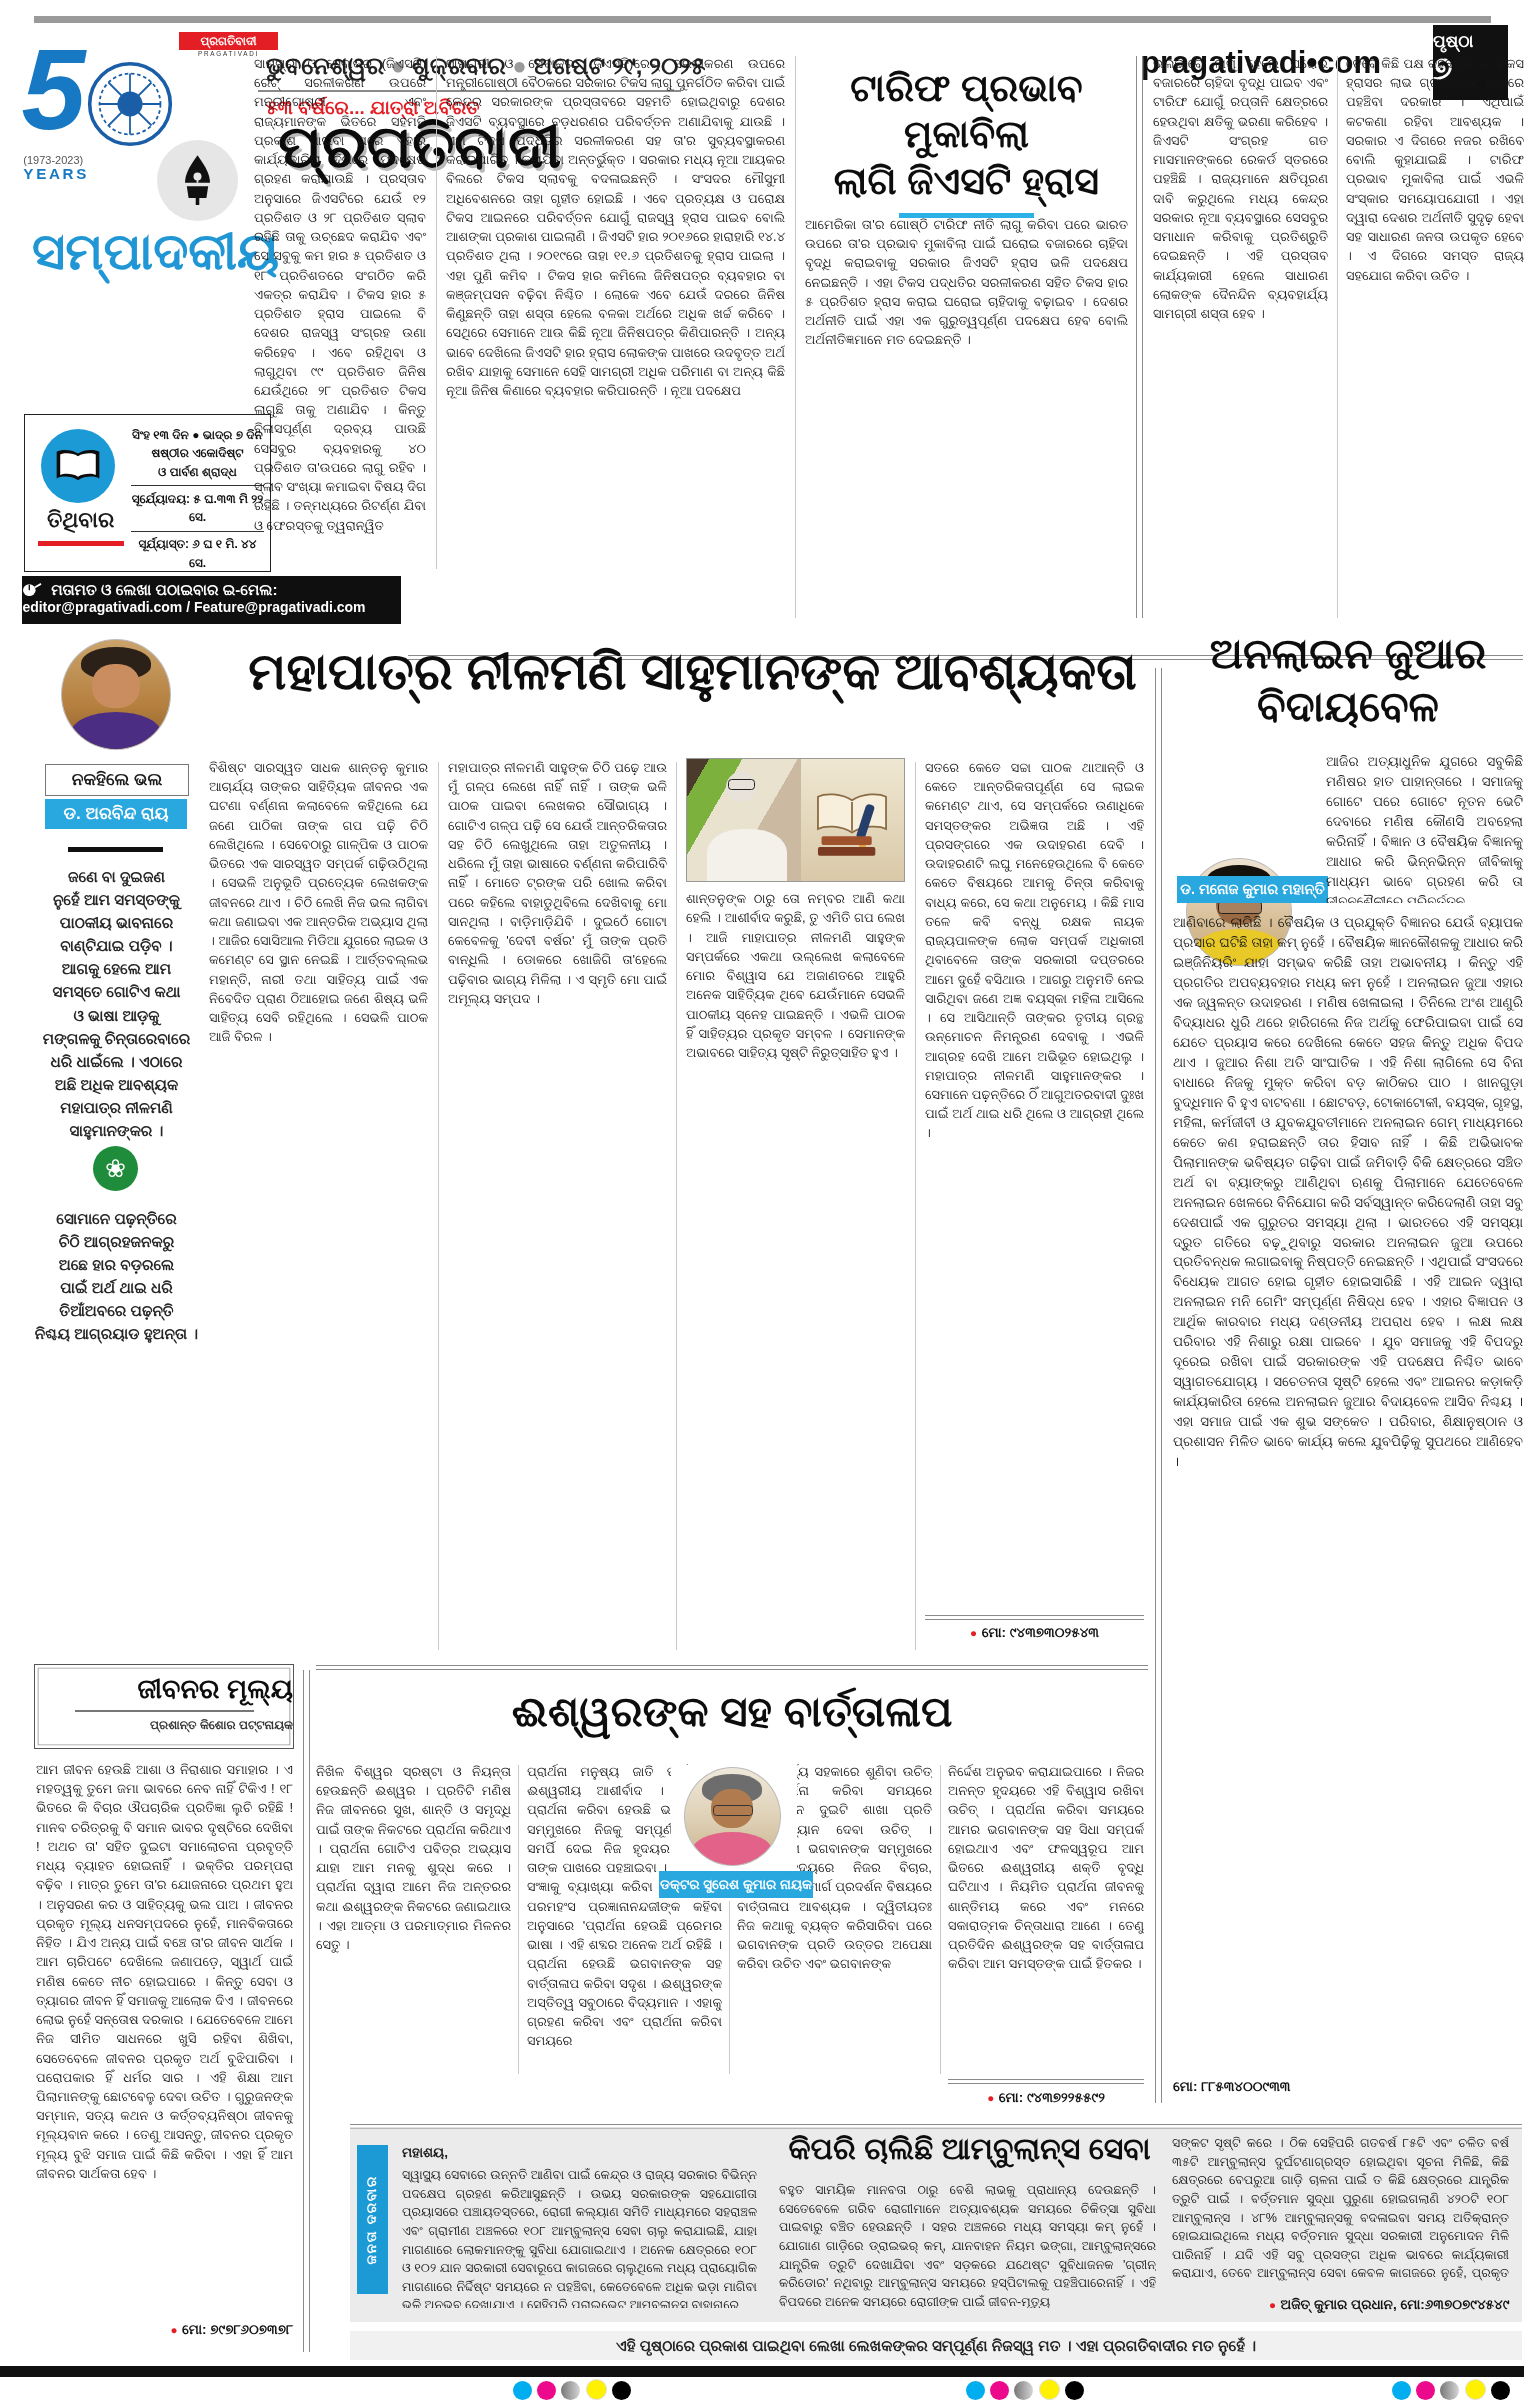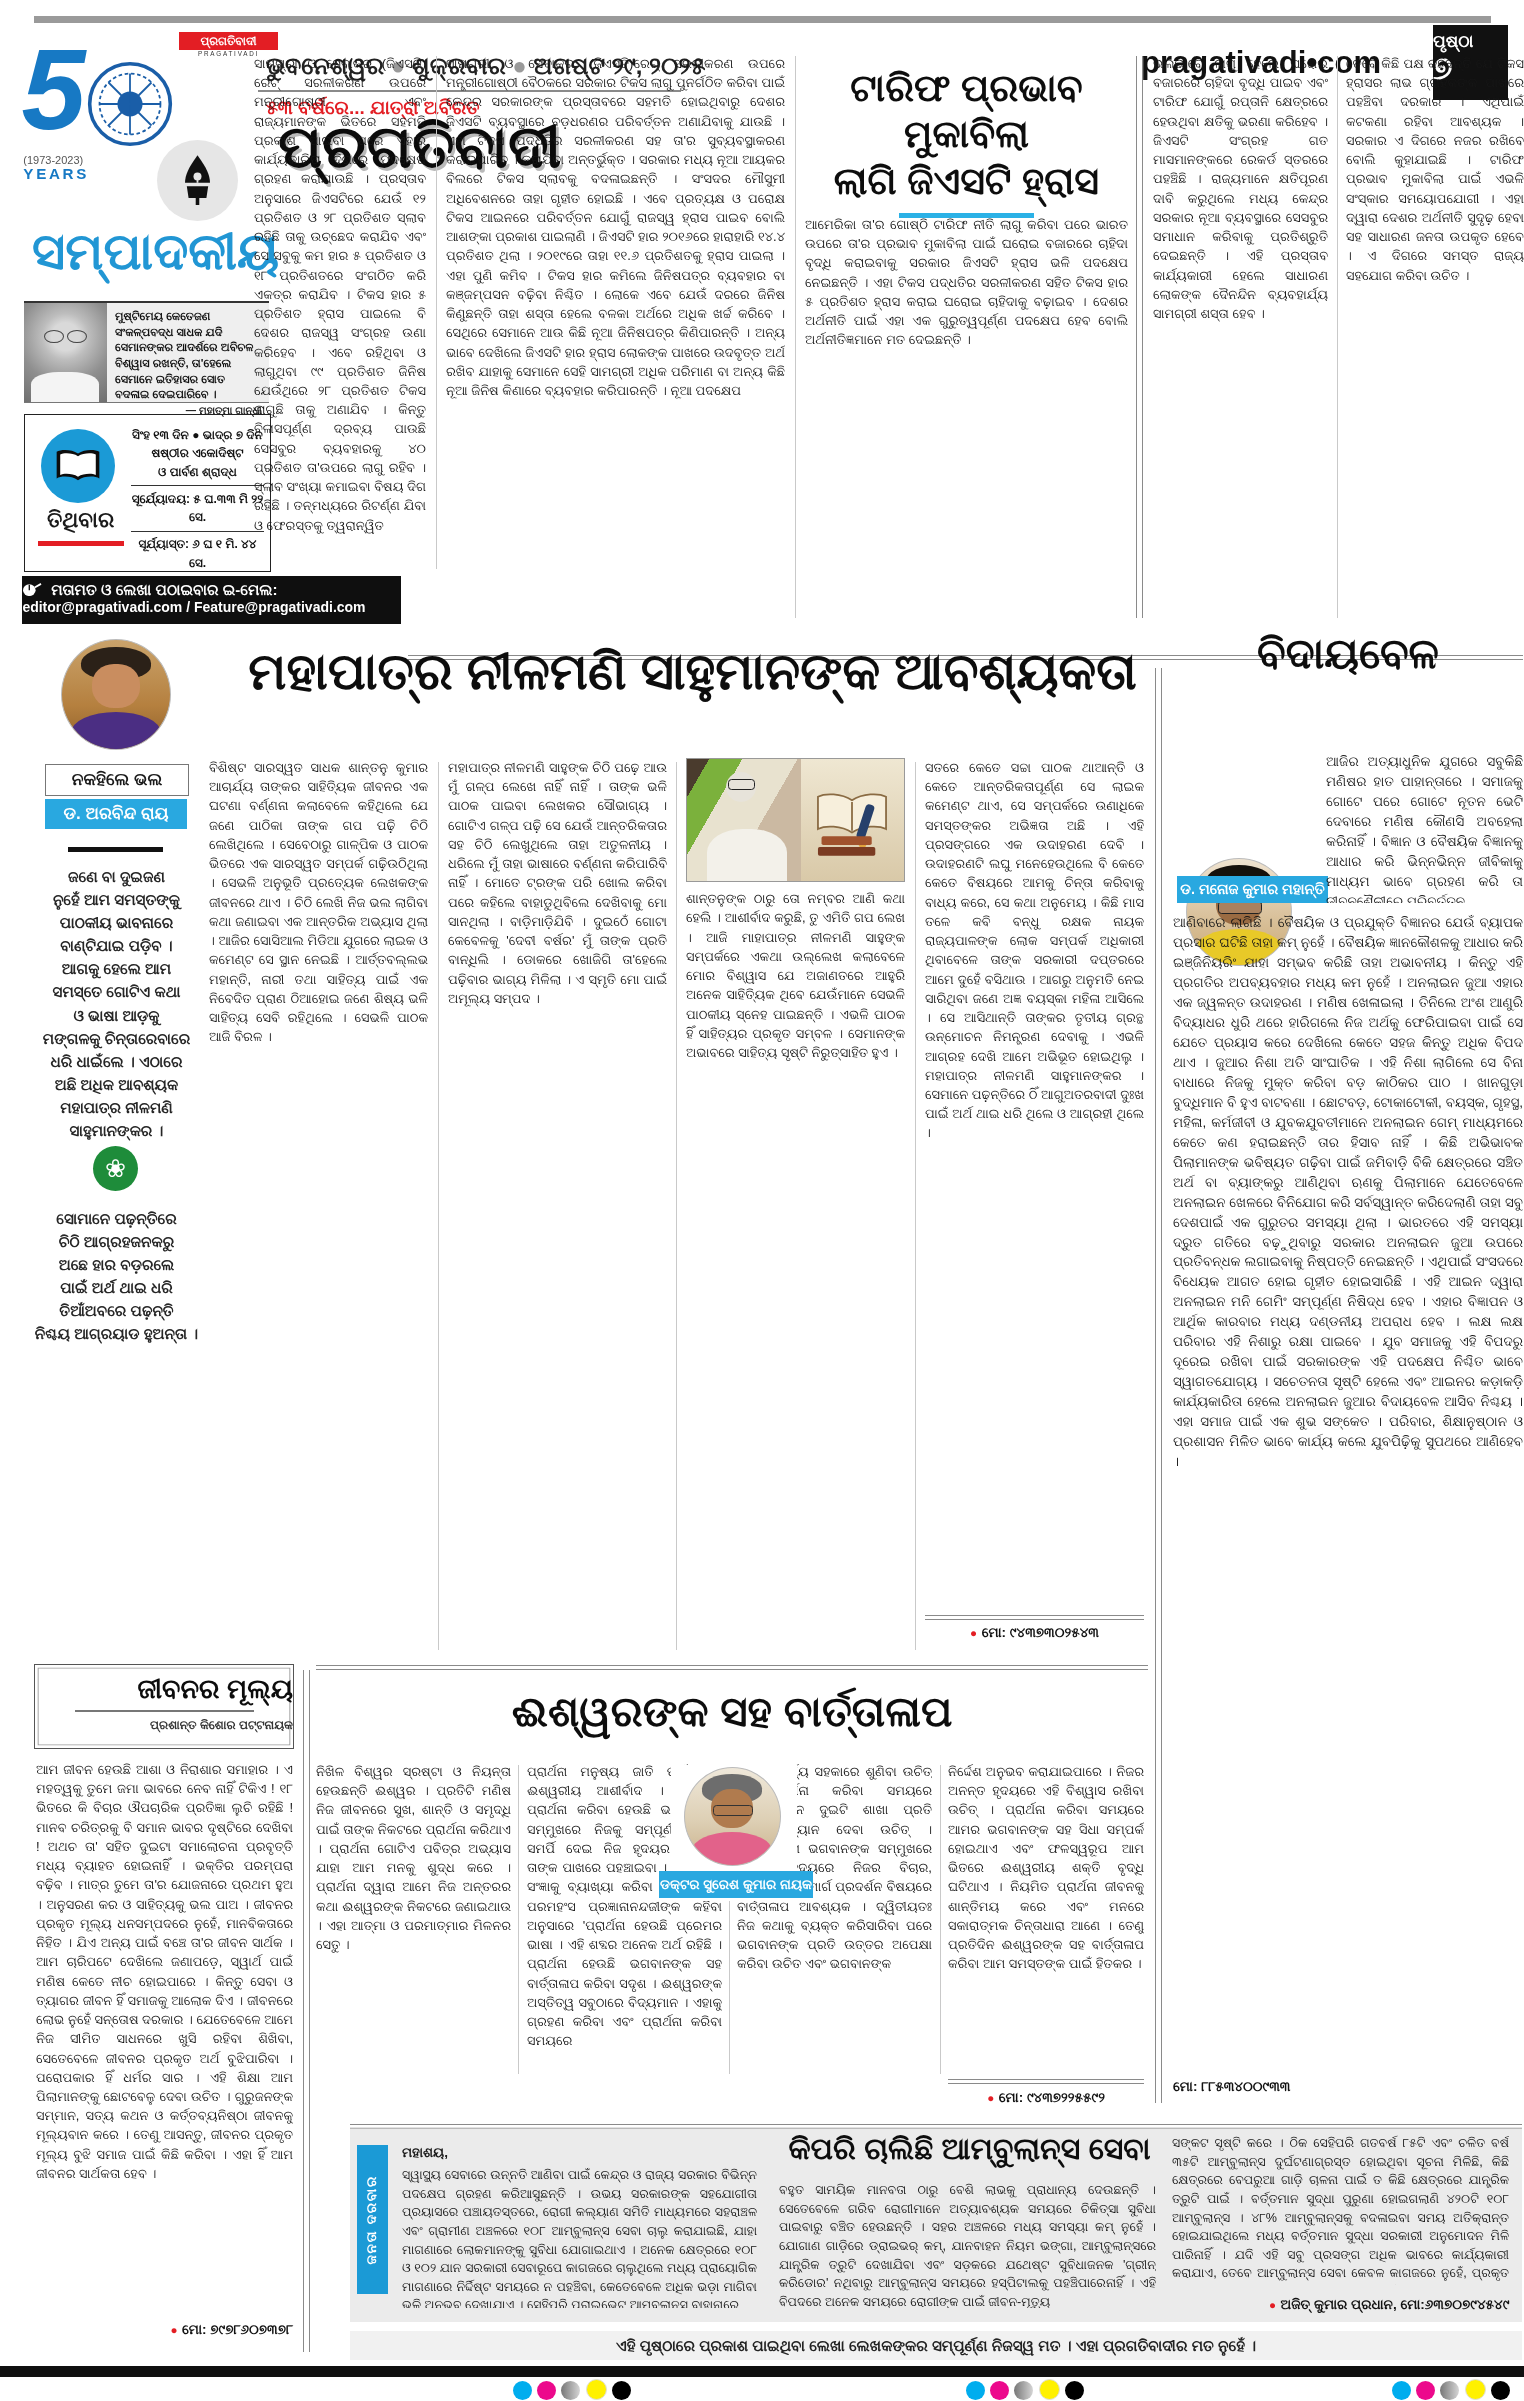--- a/index.html
+++ b/index.html
@@ -75,32 +75,20 @@
   <div class="abs" style="left:157px;top:140px;width:81px;height:81px;border-radius:50%;background:#e6e6e6;display:flex;align-items:center;justify-content:center;">
     <svg width="41" height="56" viewBox="0 0 46 62">
       <path d="M23 2 C13 16 9 24 9 33 L37 33 C37 24 33 16 23 2 Z" fill="#111"></path>
       <circle cx="23" cy="26" r="4.5" fill="#e6e6e6"></circle>
       <line x1="23" y1="30" x2="23" y2="33" stroke="#e6e6e6" stroke-width="2"></line>
       <path d="M11 37 L35 37 L33 50 L25 50 L25 58 L21 58 L21 50 L13 50 Z" fill="#111"></path>
     </svg>
   </div>
   <div class="abs" style="left:32px;top:222px;width:269px;font-weight:900;font-size:51px;color:#2196d4;">ସମ୍ପାଦକୀୟ</div>
 
-  <div class="abs" style="left:24px;top:301px;width:245px;height:99px;background:#efefef;border-top:2.7px solid #333;border-bottom:1.8px solid #777;display:flex;">
-    <div style="width:83px;height:100%;background:
-        radial-gradient(circle at 50% 34%, #d9d9d9 0 18%, #bdbdbd 30%, #8f8f8f 60%, #6f6f6f 100%);position:relative;flex:none;">
-      <div style="position:absolute;top:27px;left:20px;width:18px;height:10.8px;border:1.8px solid #444;border-radius:50%;"></div>
-      <div style="position:absolute;top:27px;left:43px;width:18px;height:10.8px;border:1.8px solid #444;border-radius:50%;"></div>
-      <div style="position:absolute;bottom:0;left:7.2px;width:68px;height:30.5px;border-radius:40% 40% 0 0;background:#f4f4f4;"></div>
-    </div>
-    <div style="padding:6.3px 7.2px 3.6px 8px;">
-      <div style="font-weight:700;font-size:11.3px;line-height:1.38;color:#111;">ମୁଷ୍ଟିମେୟ କେତେଜଣ ସଂକଳ୍ପବଦ୍ଧ ସାଧକ ଯଦି ସେମାନଙ୍କର ଆଦର୍ଶରେ ଅବିଚଳ ବିଶ୍ୱାସ ରଖନ୍ତି, ତା'ହେଲେ ସେମାନେ ଇତିହାସର ସୋତ ବଦଳାଇ ଦେଇପାରିବେ ।</div>
-      <div style="font-weight:700;font-size:10.3px;text-align:right;color:#222;margin-top:1.8px;">— ମହାତ୍ମା ଗାନ୍ଧୀ</div>
-    </div>
-  </div>
 
   <div class="abs" style="left:24px;top:414px;width:245px;height:156px;border:1.8px solid #222;">
     <div style="position:absolute;left:16px;top:14.4px;width:74px;height:74px;border-radius:50%;background:#1b9ad6;display:flex;align-items:center;justify-content:center;">
       <svg width="48" height="36" viewBox="0 0 54 40">
         <path d="M27 6 C20 1 8 1 3 4 L3 34 C8 31 20 31 27 36 C34 31 46 31 51 34 L51 4 C46 1 34 1 27 6 Z" fill="#0d0d0d"></path>
         <path d="M27 9 C21 5 11 5 7 7 L7 30 C11 28 21 28 27 32 Z" fill="#fff"></path>
         <path d="M27 9 C33 5 43 5 47 7 L47 30 C43 28 33 28 27 32 Z" fill="#fff"></path>
       </svg>
     </div>
     <div style="position:absolute;left:12.6px;top:93px;width:86px;text-align:center;font-weight:900;font-size:21.5px;">ତିଥିବାର</div>
@@ -205,20 +193,21 @@
   <div class="vline" style="left:915px;top:762px;height:888px;"></div>
   <div class="abs just body-txt" style="left:925px;top:758px;width:219px;height:852px;">ସତରେ କେତେ ସଚ୍ଚା ପାଠକ ଥାଆନ୍ତି ଓ କେତେ ଆନ୍ତରିକତାପୂର୍ଣ୍ଣ ସେ ଲାଇକ କମେଣ୍ଟ ଥାଏ, ସେ ସମ୍ପର୍କରେ ଉଣାଧିକେ ସମସ୍ତଙ୍କର ଅଭିଜ୍ଞତା ଅଛି । ଏହି ପ୍ରସଙ୍ଗରେ ଏକ ଉଦାହରଣ ଦେବି । ଉଦାହରଣଟି ଲଘୁ ମନେହେଉଥିଲେ ବି କେତେ କେତେ ବିଷୟରେ ଆମକୁ ଚିନ୍ତା କରିବାକୁ ବାଧ୍ୟ କରେ, ସେ କଥା ଅନୁମେୟ । କିଛି ମାସ ତଳେ କବି ବନ୍ଧୁ ରକ୍ଷକ ନାୟକ ରାଜ୍ୟପାଳଙ୍କ ଲୋକ ସମ୍ପର୍କ ଅଧିକାରୀ ଥିବାବେଳେ ତାଙ୍କ ସରକାରୀ ଦପ୍ତରରେ ଆମେ ଦୁହେଁ ବସିଥାଉ । ଆଗରୁ ଅନୁମତି ନେଇ ସାରିଥିବା ଜଣେ ଅଜ୍ଞ ବୟସ୍କା ମହିଳା ଆସିଲେ । ସେ ଆସିଥାନ୍ତି ତାଙ୍କର ତୃତୀୟ ଗ୍ରନ୍ଥ ଉନ୍ମୋଚନ ନିମନ୍ତ୍ରଣ ଦେବାକୁ । ଏଭଳି ଆଗ୍ରହ ଦେଖି ଆମେ ଅଭିଭୂତ ହୋଇଥିଲୁ । ମହାପାତ୍ର ନୀଳମଣି ସାହୁମାନଙ୍କର । ସେମାନେ ପଢ଼ନ୍ତିରେ ଠିଁ ଆଗୁଅତରବାଦୀ ଦୁଃଖ ପାଇଁ ଅର୍ଥ ଥାଇ ଧରି ଥିଲେ ଓ ଆଗ୍ରହୀ ଥିଲେ ।</div>
   <div class="abs dbl" style="left:925px;top:1615px;width:219px;"></div>
   <div class="abs phone" style="left:925px;top:1625px;width:219px;text-align:center;">
     <span class="red-dot">●</span><span>ମୋ: ୯୪୩୭୩୦୨୫୪୩</span>
   </div>
 
   <div class="vdbl" style="left:1155px;top:668px;height:1435px;"></div>
 
   <div class="abs center headline" style="left:1173px;top:628px;width:350px;font-size:42px;line-height:1.25;">
+    <div>ଅନଲାଇନ ଜୁଆର</div>
     <div>ବିଦାୟବେଳ</div>
   </div>
   <div class="abs avatar" style="left:1186px;top:747px;width:104px;height:106px;background:linear-gradient(180deg,#efe3d0 0%,#d9c19b 55%,#caa873 100%);">
     <div class="hair" style="background:#15110c;"></div>
       <div class="face" style="background:#9a6b42;"></div>
     <div style="position:absolute;top:40%;left:30%;width:40%;height:10%;border:1.8px solid #222;border-radius:3.6px;background:rgba(255,255,255,.15);"></div>
     <div class="shirt" style="background:#e8c928;"></div>
   </div>
   <div class="abs blue-box" style="left:1177px;top:876px;width:151px;height:27px;font-size:14.4px;">ଡ. ମନୋଜ କୁମାର ମହାନ୍ତି</div>
   <div class="abs just body-txt" style="left:1326px;top:752px;width:197px;height:151px;font-size:13.5px;">ଆଜିର ଅତ୍ୟାଧୁନିକ ଯୁଗରେ ସବୁକିଛି ମଣିଷର ହାତ ପାହାନ୍ତାରେ । ସମାଜକୁ ଗୋଟେ ପରେ ଗୋଟେ ନୂତନ ଭେଟି ଦେବାରେ ମଣିଷ କୌଣସି ଅବହେଲା କରିନାହିଁ । ବିଜ୍ଞାନ ଓ ବୈଷୟିକ ବିଜ୍ଞାନକୁ ଆଧାର କରି ଭିନ୍ନଭିନ୍ନ ଜୀବିକାକୁ ମାଧ୍ୟମ ଭାବେ ଗ୍ରହଣ କରି ତା ଜୀବନଶୈଳୀରେ ପରିବର୍ତ୍ତନ</div>

